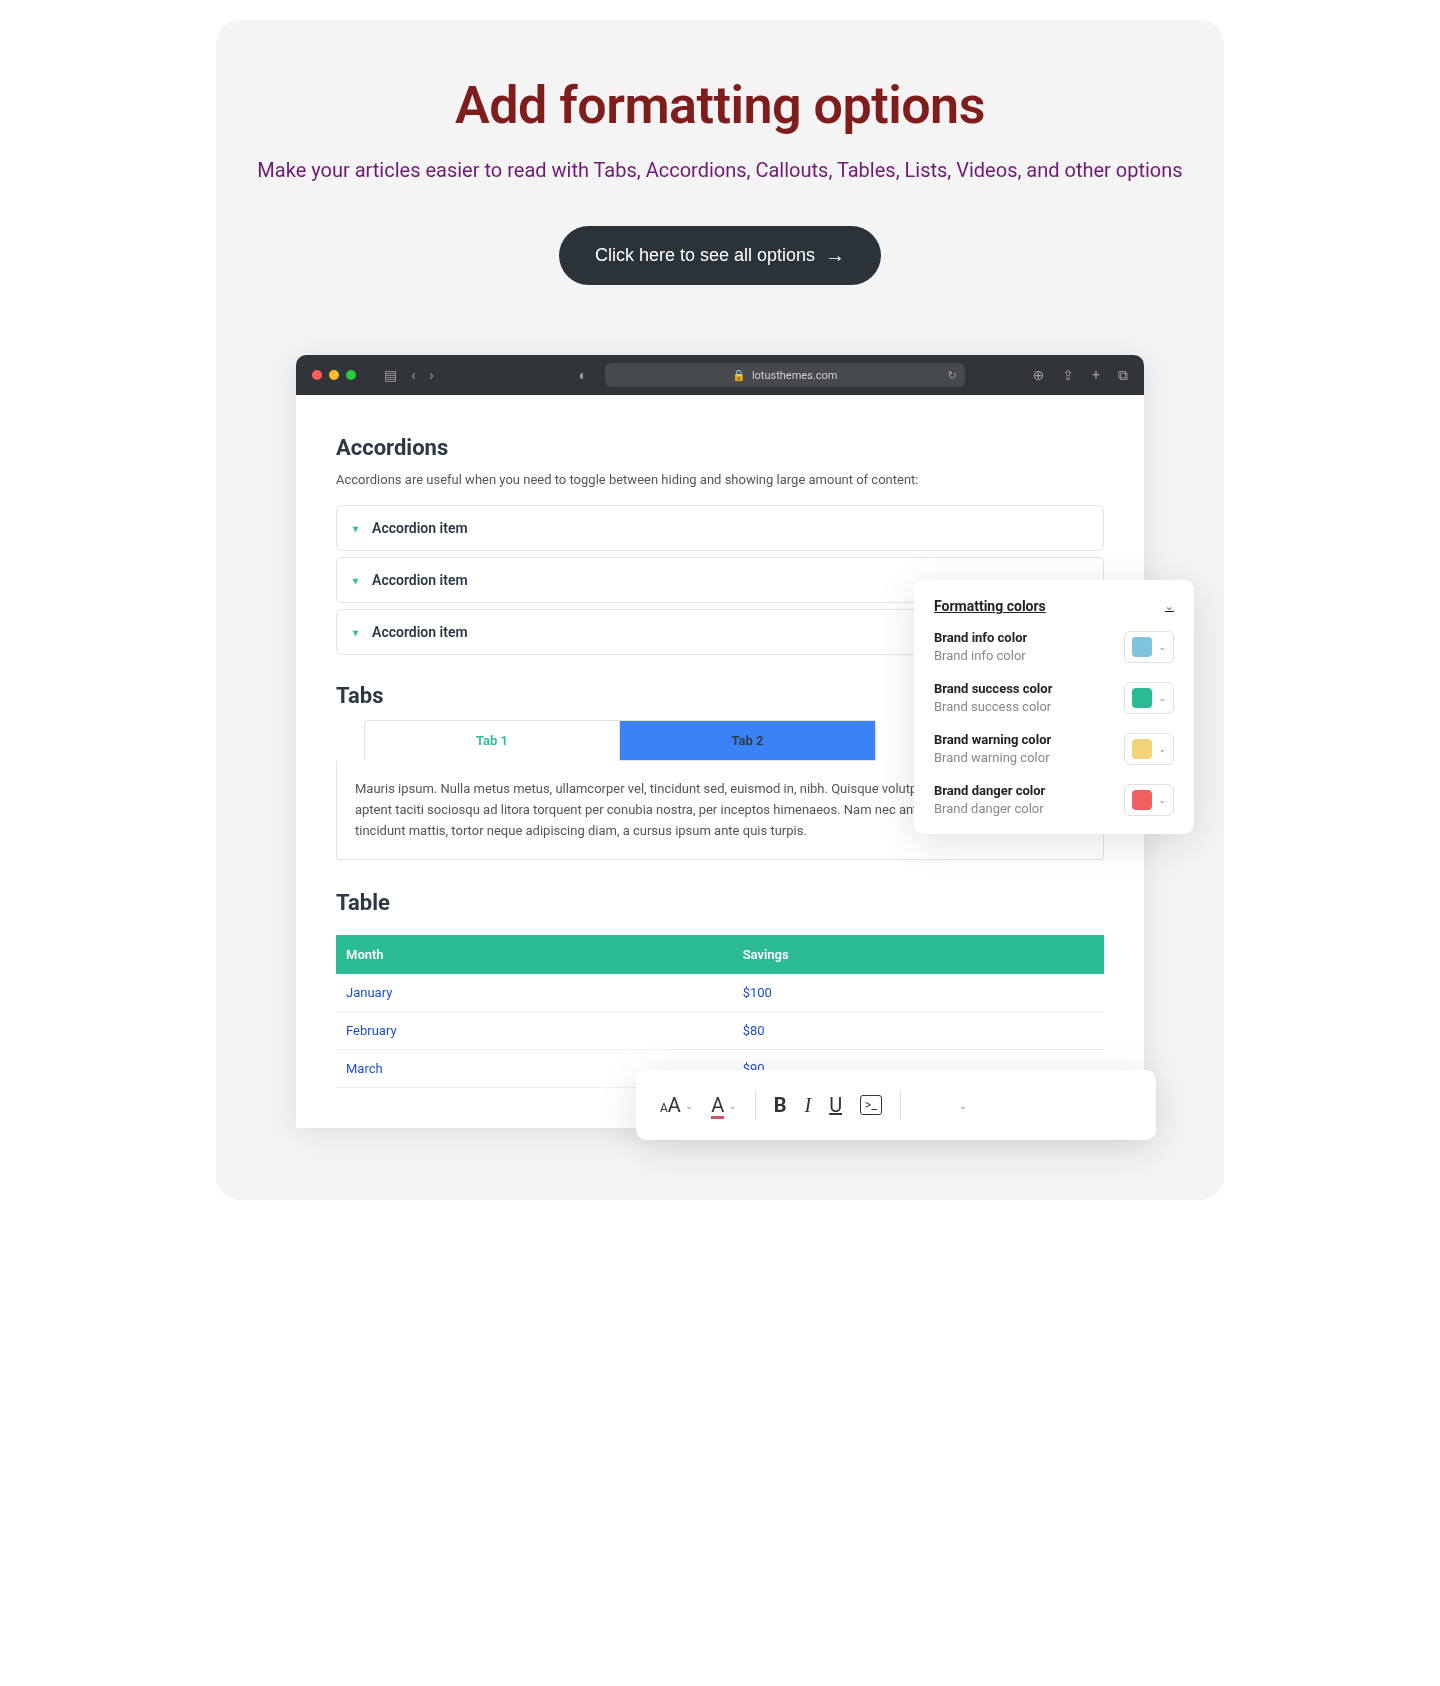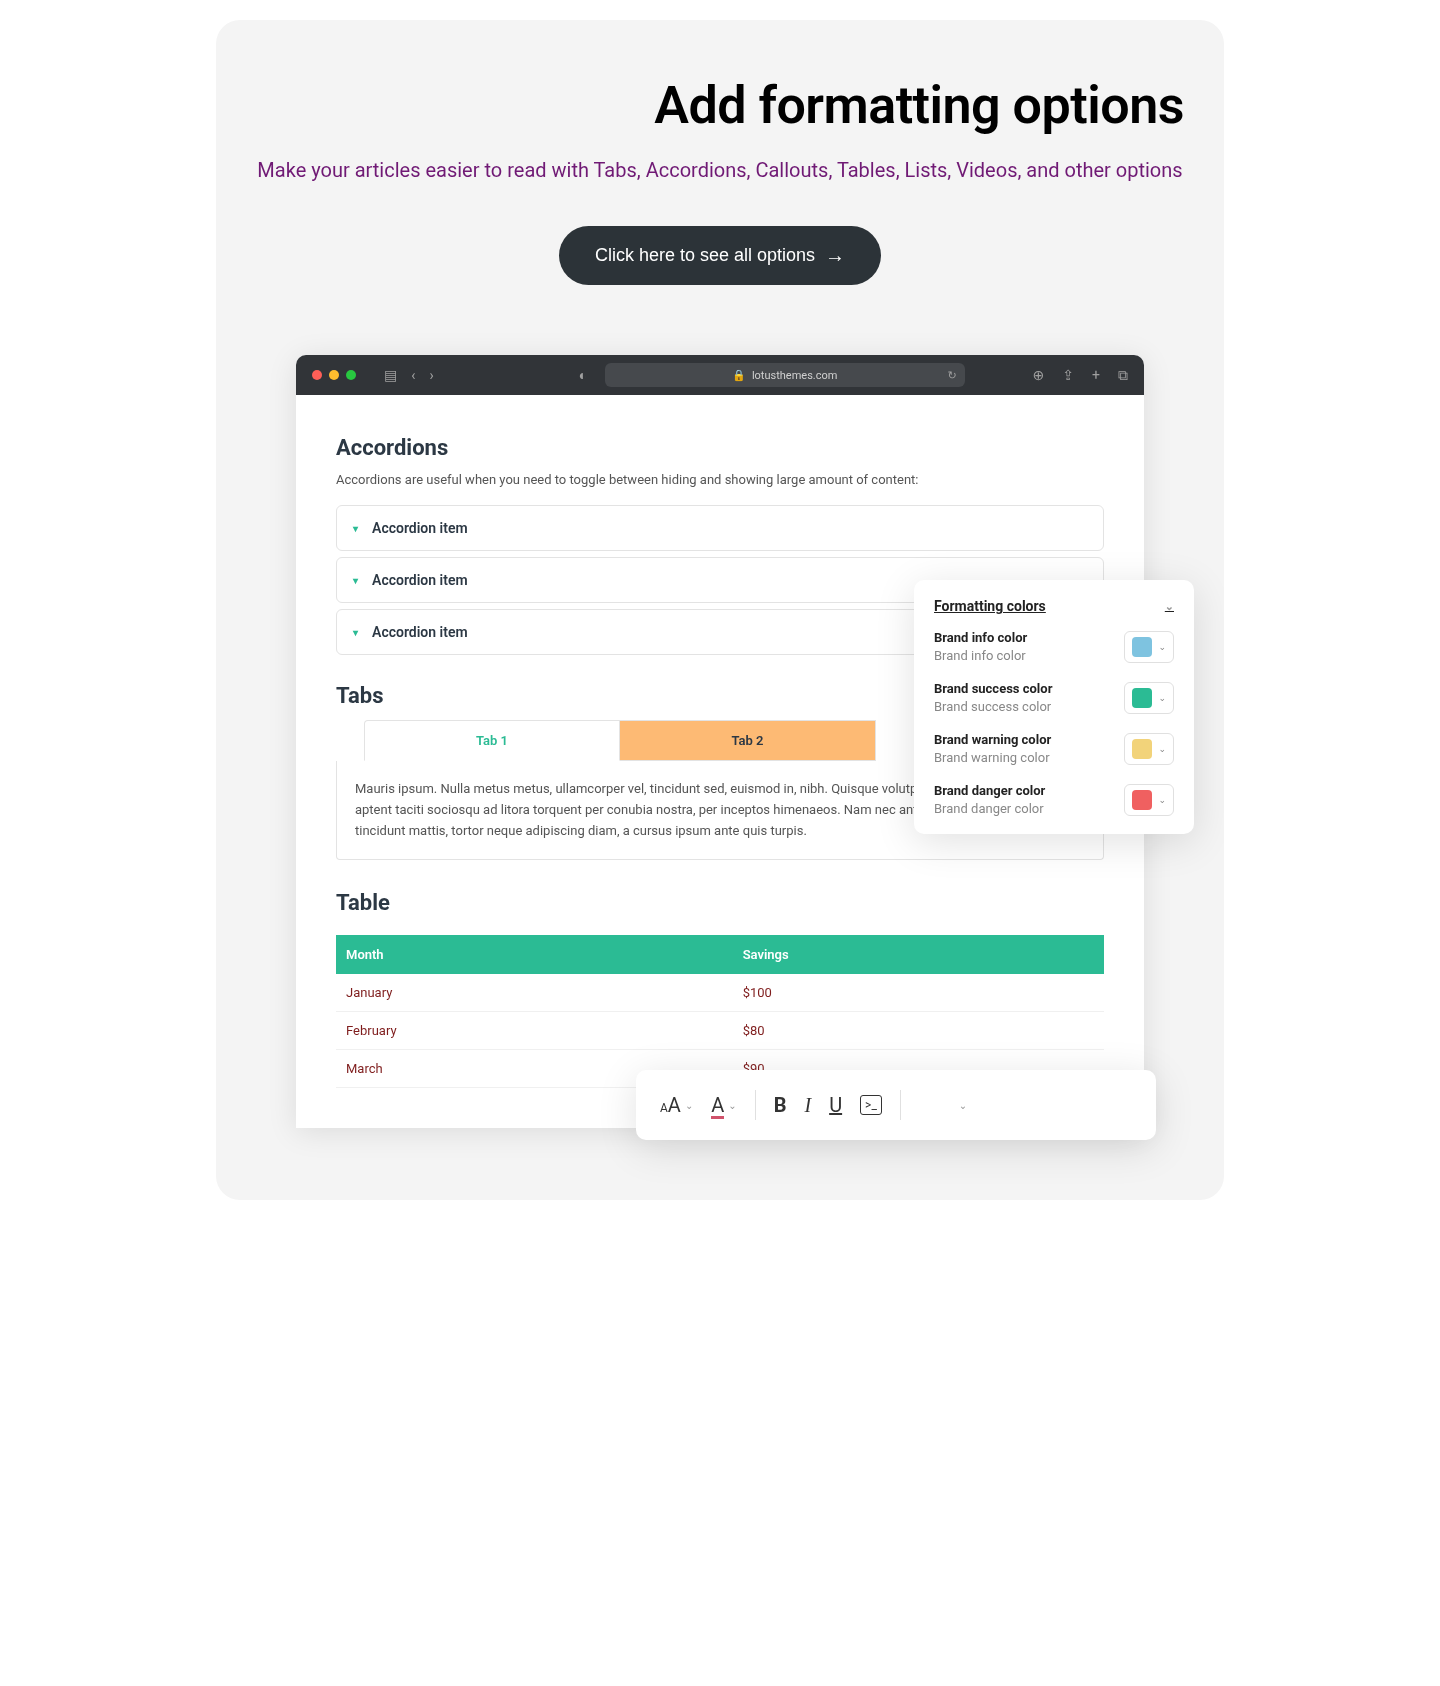--- a/index.html
+++ b/index.html
@@ -18,23 +18,22 @@
       position: relative;
       overflow: hidden;
     }
     .hero {
       text-align: center;
       padding: 55px 40px 40px;
     }
     .hero h1 {
       font-size: 52px;
       font-weight: 600;
-      color: #000000;
+      color: #7f1d1d;
       letter-spacing: -0.5px;
-      text-align: right;
     }
     .hero p {
       font-size: 20px;
       color: #701a75;
       margin-top: 18px;
       line-height: 1.6;
     }
     .cta-btn {
       display: inline-flex;
       align-items: center;
@@ -133,21 +132,21 @@
       cursor: pointer;
     }
     .tab-hdr.active {
       color: #2bbb94;
       border-bottom: 1px solid #fff;
       border-radius: 4px 0 0 0;
     }
     .tab-hdr.inactive {
       color: #2c3844;
       border-left: none;
-      background: #fdba74;
+      background: #3b82f6;
     }
     .tab-body {
       border: 1px solid #e3e3e3;
       border-top: none;
       padding: 18px;
       font-size: 13px;
       color: #555;
       line-height: 1.6;
       border-radius: 0 0 4px 4px;
     }
@@ -158,21 +157,21 @@
       background: #2bbb94;
       color: #fff;
       text-align: left;
       padding: 12px 10px;
       font-size: 13px;
       font-weight: 600;
     }
     tbody td {
       padding: 11px 10px;
       font-size: 13px;
-      color: #7f1d1d;
+      color: #1d4ed8;
       border-bottom: 1px solid #f0f0f0;
     }
 
     
     .colors-panel {
       position: absolute;
       right: 30px;
       top: 560px;
       width: 280px;
       background: #fff;

